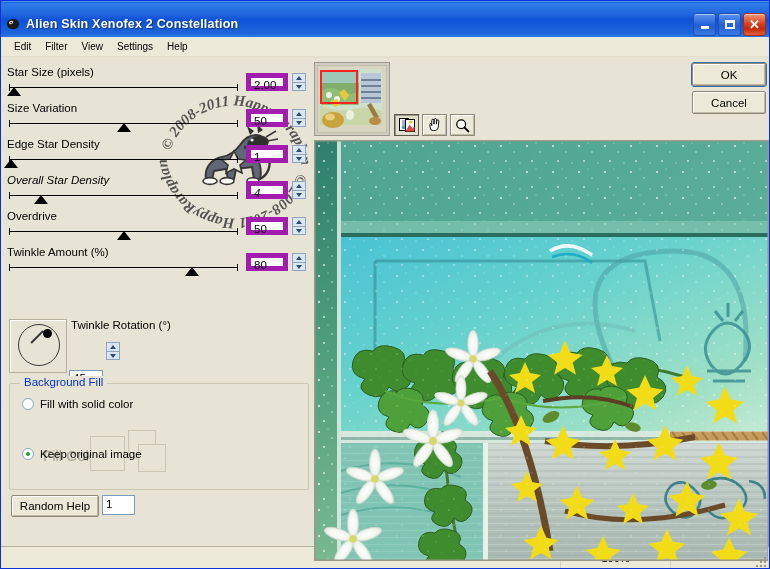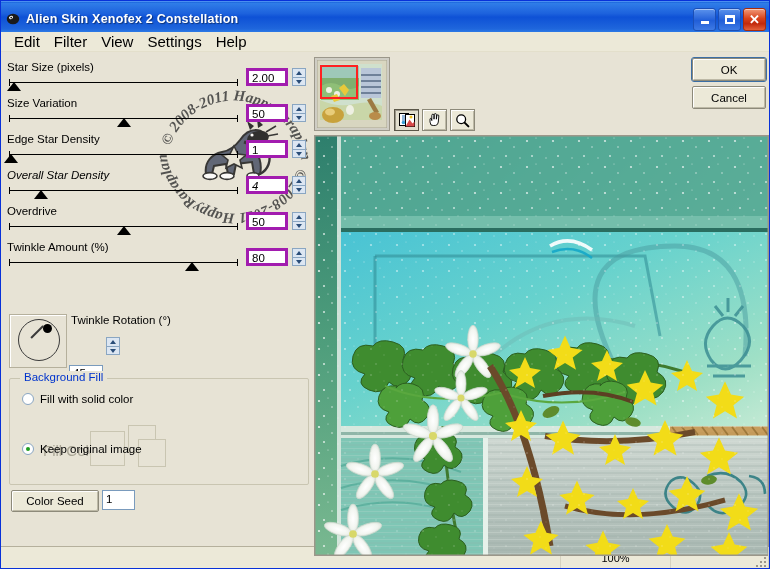--- a/index.html
+++ b/index.html
@@ -14,21 +14,21 @@
     background:#ece9d8;
     border:1px solid #0831d9;
     box-sizing:border-box;
     display:flex;flex-direction:column;
   }
   
   .titlebar{
     height:26px;flex:0 0 26px;
     background:linear-gradient(to bottom,#0a55d2 0%,#2f7ce8 8%,#1d62dd 40%,#0e51d6 52%,#1f66dc 90%,#2c7ae6 100%);
     display:flex;align-items:center;
-    padding:5px 2px 0 4px;
+    padding:10px 2px 0 4px;
     position:relative;
   }
   .titlebar::after{
     content:"";position:absolute;left:0;right:0;top:0;height:1px;background:#4a8ff0;
   }
   .tb-icon{
     width:16px;height:16px;margin-right:5px;flex:0 0 16px;position:relative;
   }
   .tb-icon svg{display:block;}
   .tb-title{
@@ -51,21 +51,21 @@
   .gl-min{width:8px;height:3px;background:#fff;margin-top:6px;}
   .gl-max{width:10px;height:9px;border:2px solid #fff;border-top-width:3px;box-sizing:border-box;}
   .gl-close{color:#fff;font-size:13px;font-weight:bold;line-height:1;font-family:"Liberation Sans",sans-serif;}
   
   .menubar{
     height:19px;flex:0 0 19px;background:#ece9d8;
     display:flex;align-items:center;padding-left:6px;
     border-bottom:1px solid #e3dfcb;
   }
   .menu-item{
-    padding:2px 7px;color:#000;font-size:15px;cursor:default;
+    padding:2px 7px;color:#000;font-size:10px;cursor:default;
   }
   
   .content{
     flex:1 1 auto;position:relative;background:#e7e3d5;
   }
   
   .leftpanel{
     position:absolute;left:0;top:0;width:312px;height:100%;
     background:#e7e3d5;overflow:hidden;
   }
@@ -87,21 +87,21 @@
   }
   .track .cap.l{left:0;}
   .track .cap.r{right:0;}
   .thumb{
     position:absolute;top:20px;width:0;height:0;
     border-left:7px solid transparent;border-right:7px solid transparent;
     border-bottom:9px solid #000;
   }
   .numbox{
     position:absolute;top:6px;left:245px;width:42px;height:18px;
-    background:#fff;border:3px solid #a21caf;box-sizing:border-box;
+    background:#fff;border:5px solid #a21caf;box-sizing:border-box;
     font-size:11.5px;color:#000;padding:1px 0 0 3px;
     font-family:"Liberation Sans",sans-serif;
   }
   .spin{
     position:absolute;left:291px;top:6px;width:14px;height:18px;
     display:flex;flex-direction:column;
   }
   .spin div{
     flex:1 1 50%;background:#dce6f2;border:1px solid #8aa6c2;box-sizing:border-box;
     display:flex;align-items:center;justify-content:center;
@@ -434,21 +434,21 @@
         <div class="sw" style="left:80px;top:52px;width:33px;height:33px;"></div>
         <div class="sw" style="left:118px;top:46px;width:26px;height:26px;"></div>
         <div class="sw" style="left:128px;top:60px;width:26px;height:26px;"></div>
 
         <div class="radio-row" style="left:12px;top:64px;">
           <span class="radio on"></span>
           <span class="radio-label">Keep original image</span>
         </div>
       </div>
 
-      <div class="rs-btn">Color Seed</div>
+      <div class="rs-btn">Random Help</div>
       <div class="rs-box">1</div>
     </div>
 
     <div class="rightpanel">
 
       <div class="thumbwrap">
         <div class="thumbimg">
           <svg width="70" height="68" viewBox="0 0 70 68" preserveAspectRatio="none">
             <rect width="70" height="68" fill="#d8d6c0"></rect>
             <rect x="3" y="4" width="62" height="56" fill="#cfe0cd"></rect>

